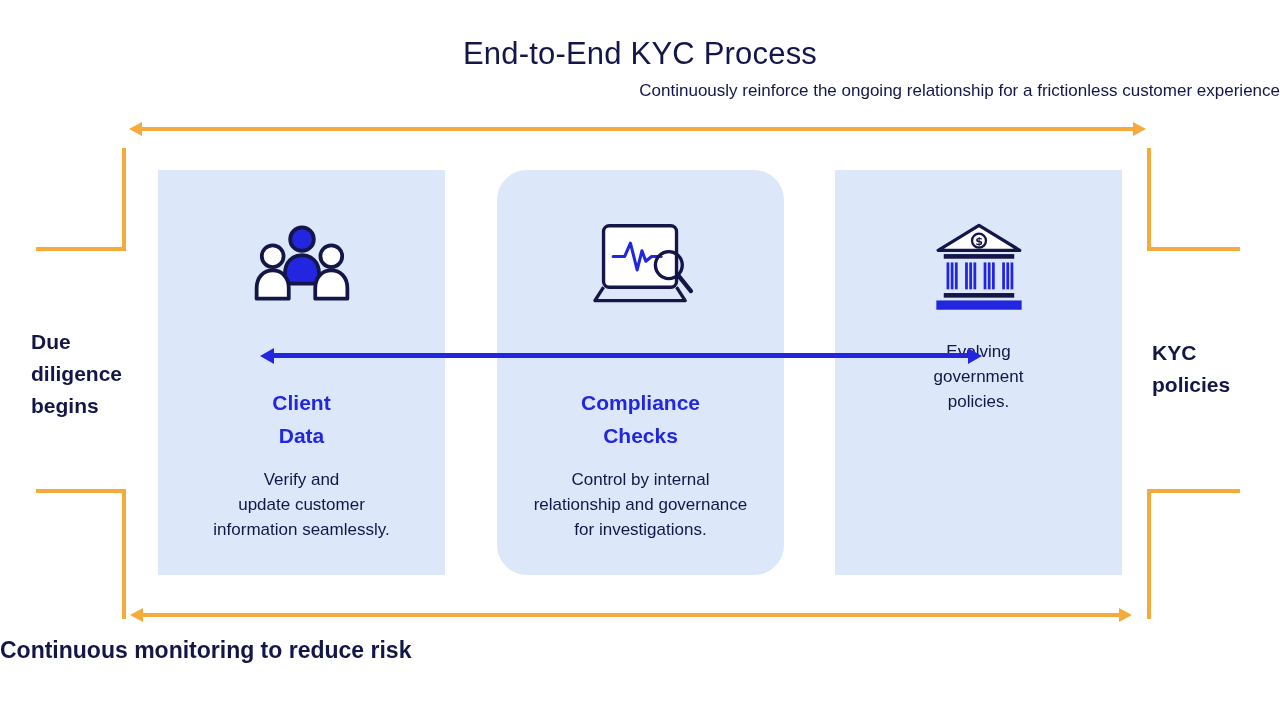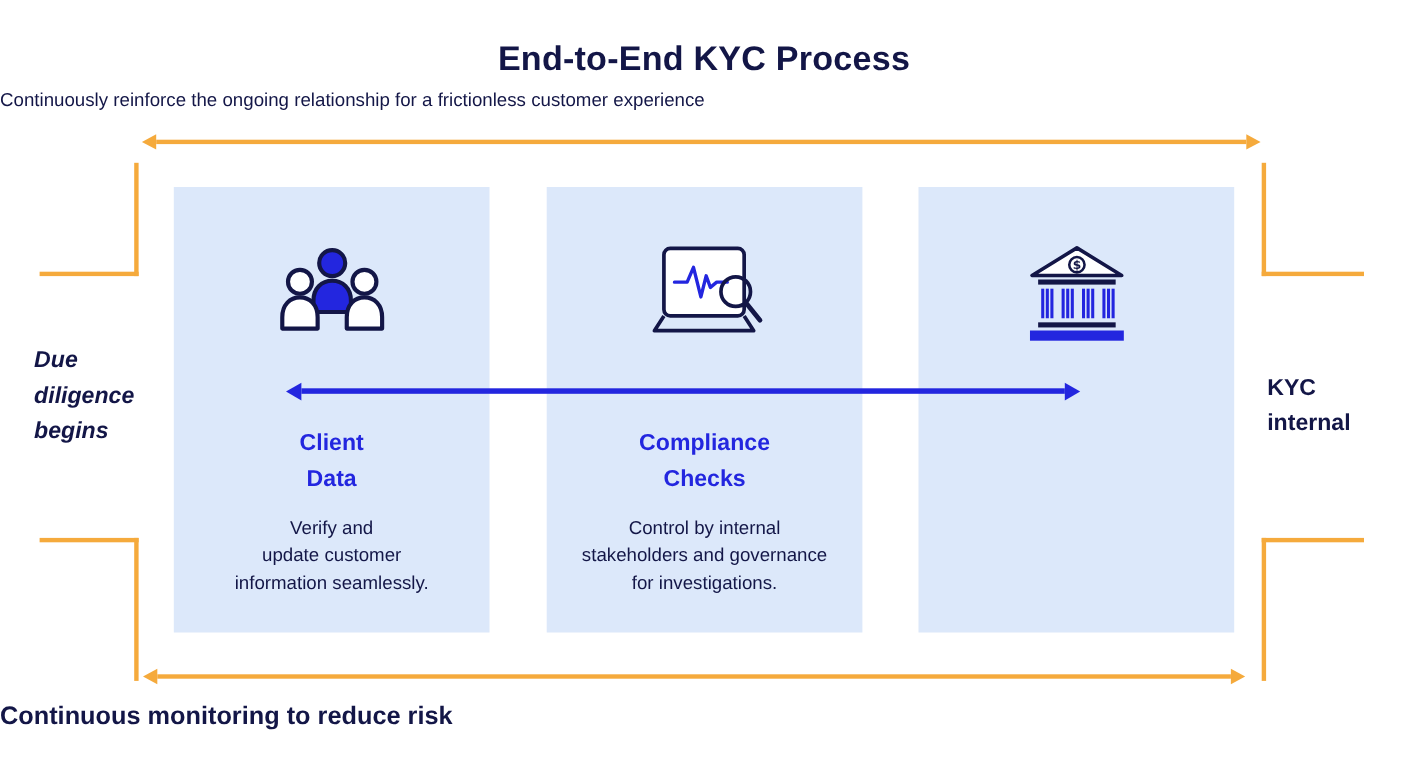--- a/index.html
+++ b/index.html
@@ -7,22 +7,22 @@
     --blue:#2326DF;
     --orange:#F5AA3C;
     --card:#DCE8FA;
   }
   *{ box-sizing:border-box; }
   html,body{ margin:0; padding:0; background:#ffffff; }
   body{ font-family:"Liberation Sans","DejaVu Sans",sans-serif; color:var(--navy); }
   .canvas{ position:relative; width:1280px; height:702px; background:#ffffff; overflow:hidden; }
 
   .title{ position:absolute; top:36px; left:0; width:100%; margin:0; text-align:center;
-          font-size:31px; font-weight:700; color:var(--navy); letter-spacing:.2px; }
-  .subtitle{ position:absolute; top:81px; left:0; width:100%; margin:0; text-align:left;
+          font-size:31px; font-weight:400; color:var(--navy); letter-spacing:.2px; }
+  .subtitle{ position:absolute; top:81px; left:0; width:100%; margin:0; text-align:right;
           font-size:17px; color:var(--navy); }
 
   
   .h-arrow{ position:absolute; display:flex; align-items:center; }
   .head{ width:0; height:0; flex:0 0 auto; }
   .shaft{ flex:1 1 auto; }
   .orange-arrow .shaft{ height:4px; background:var(--orange); }
   .orange-arrow .head-left{ border-top:7px solid transparent; border-bottom:7px solid transparent; border-right:13px solid var(--orange); }
   .orange-arrow .head-right{ border-top:7px solid transparent; border-bottom:7px solid transparent; border-left:13px solid var(--orange); }
   .blue-arrow .shaft{ height:5px; background:var(--blue); }
@@ -34,26 +34,26 @@
 
   
   .bracket{ position:absolute; }
   .bracket.tl{ left:36px;  top:148px; width:90px; height:103px; border-right:4px solid var(--orange); border-bottom:4px solid var(--orange); }
   .bracket.bl{ left:36px;  top:489px; width:90px; height:130px; border-right:4px solid var(--orange); border-top:4px solid var(--orange); }
   .bracket.tr{ left:1147px; top:148px; width:93px; height:103px; border-left:4px solid var(--orange); border-bottom:4px solid var(--orange); }
   .bracket.br{ left:1147px; top:489px; width:93px; height:130px; border-left:4px solid var(--orange); border-top:4px solid var(--orange); }
 
   .side-label{ position:absolute; font-weight:800; font-size:21px; line-height:32px;
                color:var(--navy); white-space:pre-line; }
-  .side-label.left{ left:31px; top:312px; width:120px;font-style:italic; }
+  .side-label.left{ left:31px; top:326px; width:120px; }
   .side-label.right{ left:1152px; top:337px; width:110px; }
 
   .card{ position:absolute; top:170px; width:287px; height:405px; background:var(--card);
          text-align:center; }
-  .card-1{ left:158px; } .card-2{ left:497px; } .card-3{ left:835px; }
+  .card-1{ left:158px; } .card-2{ left:497px;border-radius:30px; } .card-3{ left:835px; }
   .icon-wrap{ margin-top:42px; height:112px; display:flex; align-items:center; justify-content:center; }
   .card-title{ margin-top:62px; font-size:21px; font-weight:800; color:var(--blue);
                line-height:33px; white-space:pre-line; }
   .card-desc{ margin-top:15px; font-size:17px; color:var(--navy); line-height:25px; white-space:pre-line; }
 
   .bottom-caption{ position:absolute; top:637px; left:0; width:100%; text-align:left;
                    font-size:23px; font-weight:800; color:var(--navy); }
 </style>
 </head>
 <body>
@@ -65,21 +65,21 @@
 
   <div class="bracket tl"></div>
   <div class="bracket bl"></div>
   <div class="bracket tr"></div>
   <div class="bracket br"></div>
 
   <div class="side-label left">Due
 diligence
 begins</div>
   <div class="side-label right">KYC
-internal</div>
+policies</div>
 
   <div class="card card-1">
     <div class="icon-wrap">
       <svg width="104" height="92" viewBox="0 0 110 95" aria-hidden="true">
         <circle cx="55" cy="17" r="12.5" fill="#2326DF" stroke="#131647" stroke-width="4"></circle>
         <path d="M37 64 V53 C37 41 45 34 55 34 C65 34 73 41 73 53 V64 Z" fill="#2326DF" stroke="#131647" stroke-width="4" stroke-linejoin="round"></path>
         <circle cx="24" cy="35" r="11.5" fill="#ffffff" stroke="#131647" stroke-width="4"></circle>
         <path d="M7 80 V69 C7 57 14.5 50 24 50 C33.5 50 41 57 41 69 V80 Z" fill="#ffffff" stroke="#131647" stroke-width="4" stroke-linejoin="round"></path>
         <circle cx="86" cy="35" r="11.5" fill="#ffffff" stroke="#131647" stroke-width="4"></circle>
         <path d="M69 80 V69 C69 57 76.5 50 86 50 C95.5 50 103 57 103 69 V80 Z" fill="#ffffff" stroke="#131647" stroke-width="4" stroke-linejoin="round"></path>
@@ -98,21 +98,21 @@
         <rect x="22" y="6" width="76" height="64" rx="6" fill="#ffffff" stroke="#131647" stroke-width="3.5"></rect>
         <path d="M32 38 H44 L50 24 L57 52 L62 32 L66 43 L72 38 H82" fill="none" stroke="#2326DF" stroke-width="3.2" stroke-linecap="round" stroke-linejoin="round"></path>
         <path d="M22 70 L13 84 H107 L98 70" fill="none" stroke="#131647" stroke-width="3.5" stroke-linejoin="round"></path>
         <circle cx="90" cy="47" r="14" fill="none" stroke="#131647" stroke-width="3.5"></circle>
         <line x1="100" y1="58" x2="113" y2="74" stroke="#131647" stroke-width="4.5" stroke-linecap="round"></line>
       </svg>
     </div>
     <div class="card-title">Compliance
 Checks</div>
     <div class="card-desc">Control by internal
-stakeholders and governance
+relationship and governance
 for investigations.</div>
   </div>
 
   <div class="card card-3">
     <div class="icon-wrap">
       <svg width="102" height="98" viewBox="0 0 110 100" aria-hidden="true">
         <polygon points="55,4 11,31 99,31" fill="#ffffff" stroke="#131647" stroke-width="3.5" stroke-linejoin="round"></polygon>
         <circle cx="55" cy="20.5" r="7.5" fill="#ffffff" stroke="#131647" stroke-width="2.5"></circle>
         <text x="55" y="25" text-anchor="middle" font-size="12" font-weight="bold" fill="#131647" font-family="DejaVu Sans, sans-serif">$</text>
         <rect x="17" y="35" width="76" height="5" fill="#131647"></rect>
@@ -127,20 +127,23 @@
             <rect x="64.5" y="44" width="3" height="29"></rect>
             <rect x="69" y="44" width="3" height="29"></rect>
           <rect x="80" y="44" width="3" height="29"></rect>
             <rect x="84.5" y="44" width="3" height="29"></rect>
             <rect x="89" y="44" width="3" height="29"></rect>
         </g>
         <rect x="17" y="77" width="76" height="5" fill="#131647"></rect>
         <rect x="9" y="85" width="92" height="10" fill="#2326DF"></rect>
       </svg>
     </div>
+    <div class="card-desc">Evolving
+government
+policies.</div>
   </div>
 
   <div class="h-arrow orange-arrow top-arrow">
     <span class="head head-left"></span>
     <span class="shaft"></span>
     <span class="head head-right"></span>
   </div>
 
   <div class="h-arrow blue-arrow mid-arrow">
     <span class="head head-left"></span>

